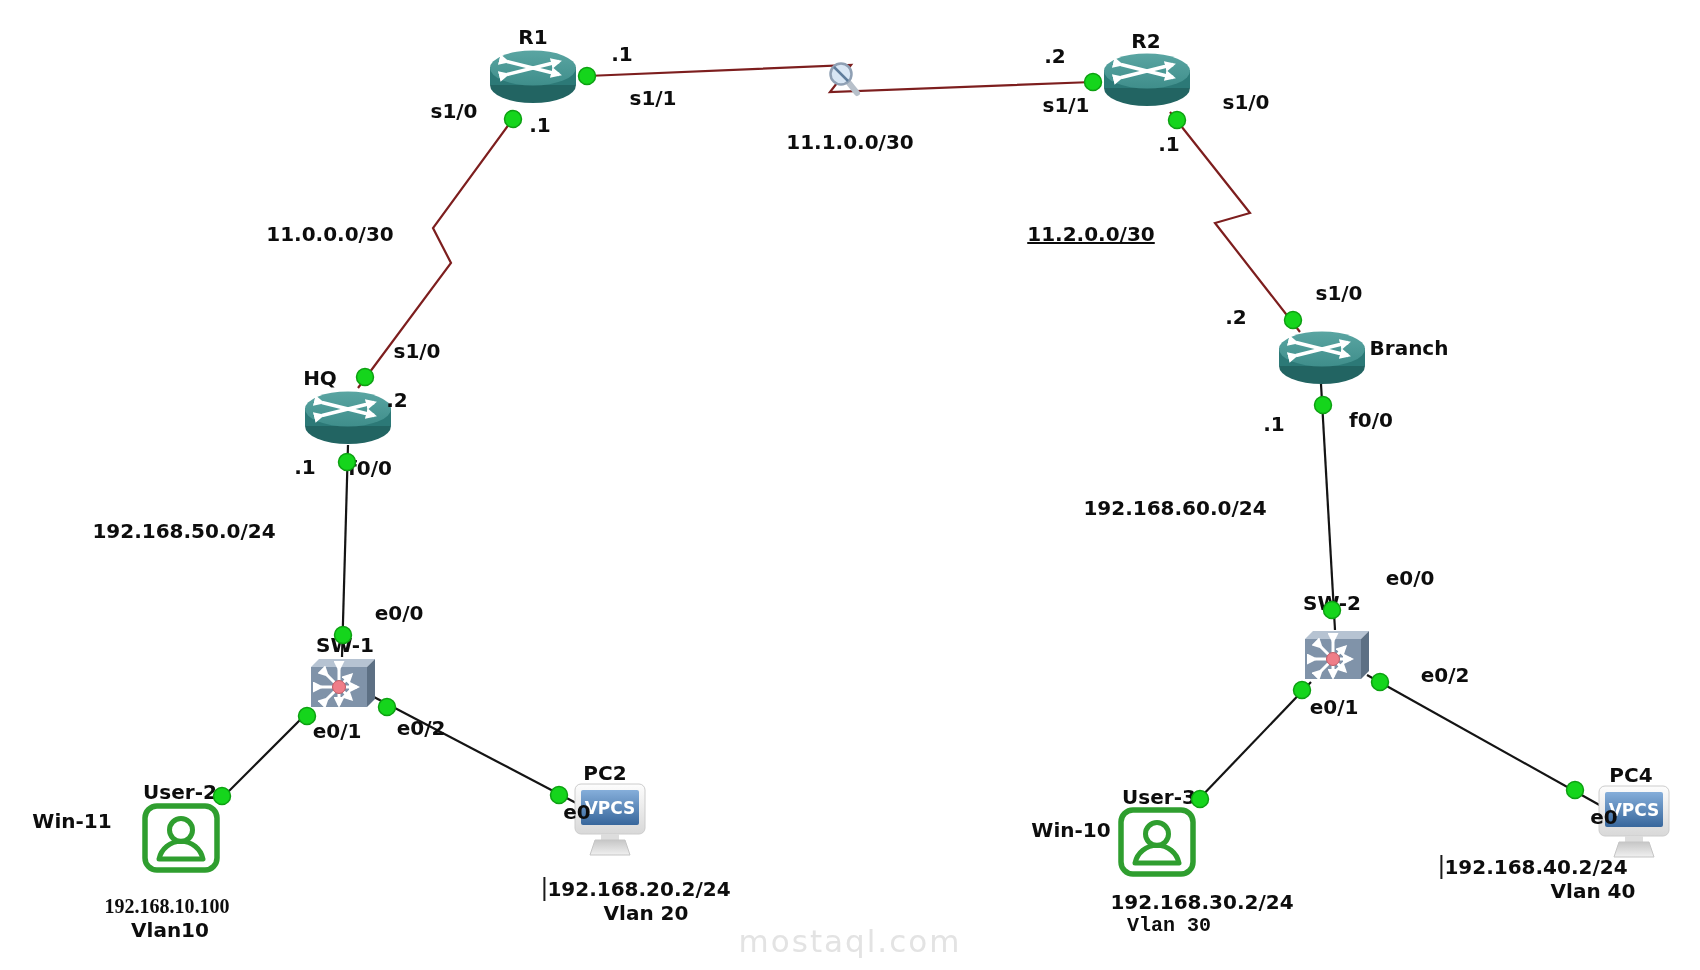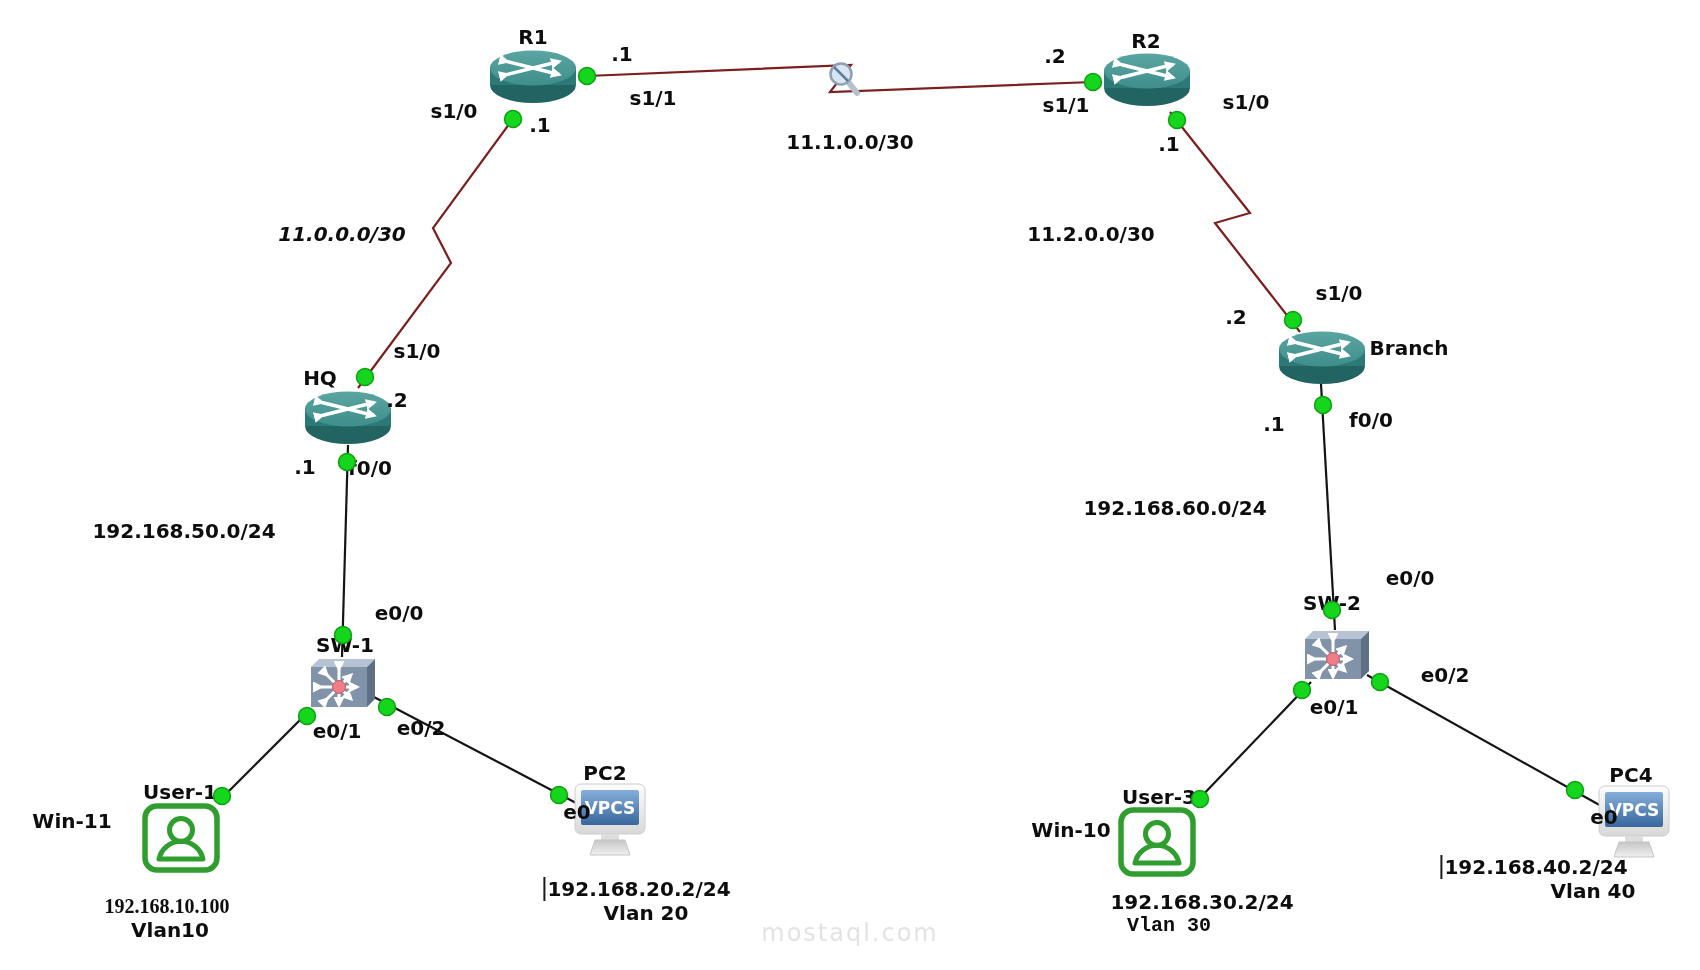--- a/index.html
+++ b/index.html
@@ -9,22 +9,22 @@
   .node{position:absolute;}
   .lbl{position:absolute;transform:translate(-50%,-50%);font-weight:bold;font-size:20px;
        color:#0d0d0d;white-space:nowrap;line-height:1.1;}
   .caret{display:inline-block;width:2px;height:24px;background:#1a1a1a;margin-right:2px;vertical-align:-5px;}
   polyline.link{fill:none;stroke-width:2.2px;}
   polyline.serial{stroke:#7d1e1e;}
   polyline.ethernet{stroke:#141414;}
   circle.dot{fill:#15d51c;stroke:#0da012;stroke-width:1.5px;}
   .watermark-ar{position:absolute;transform:translate(-50%,-50%);font-size:74px;font-weight:bold;
                 color:#e4e4e4;direction:rtl;line-height:1;}
-  .watermark-latin{position:absolute;transform:translate(-50%,-50%);font-size:24px;color:#e3e3e3;
-                   letter-spacing:2px;line-height:1;}
+  .watermark-latin{position:absolute;transform:translate(-50%,-50%);font-size:31px;color:#e3e3e3;
+                   letter-spacing:2px;line-height:1;margin-top:8px;}
 </style>
 </head>
 <body>
 
 <div class="canvas">
 
   <svg width="0" height="0" style="position:absolute">
     <defs>
       <marker id="ah" markerWidth="11" markerHeight="11" refX="8" refY="5.5" orient="auto" markerUnits="userSpaceOnUse">
         <path d="M0,0 L11,5.5 L0,11 Z" fill="#ffffff"></path>
@@ -164,33 +164,33 @@
       <div class="lbl" style="left: 622px; top: 54px;">.1</div>
       <div class="lbl" style="left: 653px; top: 98px;">s1/1</div>
       <div class="lbl" style="left: 454px; top: 111px;">s1/0</div>
       <div class="lbl" style="left: 540px; top: 125px;">.1</div>
       <div class="lbl" style="left: 850px; top: 142px;">11.1.0.0/30</div>
       <div class="lbl" style="left: 1146px; top: 41px;">R2</div>
       <div class="lbl" style="left: 1055px; top: 56px;">.2</div>
       <div class="lbl" style="left: 1066px; top: 105px;">s1/1</div>
       <div class="lbl" style="left: 1246px; top: 102px;">s1/0</div>
       <div class="lbl" style="left: 1169px; top: 144px;">.1</div>
-      <div class="lbl" style="left: 342px; top: 234px; font-style: italic;">11.0.0.0/30</div>
-      <div class="lbl" style="left: 1091px; top: 234px;">11.2.0.0/30</div>
+      <div class="lbl" style="left: 330px; top: 234px;">11.0.0.0/30</div>
+      <div class="lbl" style="left: 1091px; top: 234px; text-decoration: underline;">11.2.0.0/30</div>
       <div class="lbl" style="left: 320px; top: 378px;">HQ</div>
       <div class="lbl" style="left: 417px; top: 351px;">s1/0</div>
       <div class="lbl" style="left: 397px; top: 400px;">.2</div>
       <div class="lbl" style="left: 305px; top: 467px;">.1</div>
       <div class="lbl" style="left: 370px; top: 468px;">f0/0</div>
       <div class="lbl" style="left: 184px; top: 531px;">192.168.50.0/24</div>
       <div class="lbl" style="left: 399px; top: 613px;">e0/0</div>
       <div class="lbl" style="left: 345px; top: 645px;">SW-1</div>
       <div class="lbl" style="left: 337px; top: 731px;">e0/1</div>
       <div class="lbl" style="left: 421px; top: 728px;">e0/2</div>
-      <div class="lbl" style="left: 180px; top: 792px;">User-1</div>
+      <div class="lbl" style="left: 180px; top: 792px;">User-2</div>
       <div class="lbl" style="left: 72px; top: 821px;">Win-11</div>
       <div class="lbl" style="left: 167px; top: 906px; font-family: Liberation Serif, serif;">192.168.10.100</div>
       <div class="lbl" style="left: 170px; top: 930px;">Vlan10</div>
       <div class="lbl" style="left: 605px; top: 773px;">PC2</div>
       <div class="lbl" style="left: 577px; top: 812px;">e0</div>
       <div class="lbl" style="left: 637px; top: 889px;"><span class="caret"></span>192.168.20.2/24</div>
       <div class="lbl" style="left: 646px; top: 913px;">Vlan 20</div>
       <div class="lbl" style="left: 1409px; top: 348px;">Branch</div>
       <div class="lbl" style="left: 1339px; top: 293px;">s1/0</div>
       <div class="lbl" style="left: 1236px; top: 317px;">.2</div>

